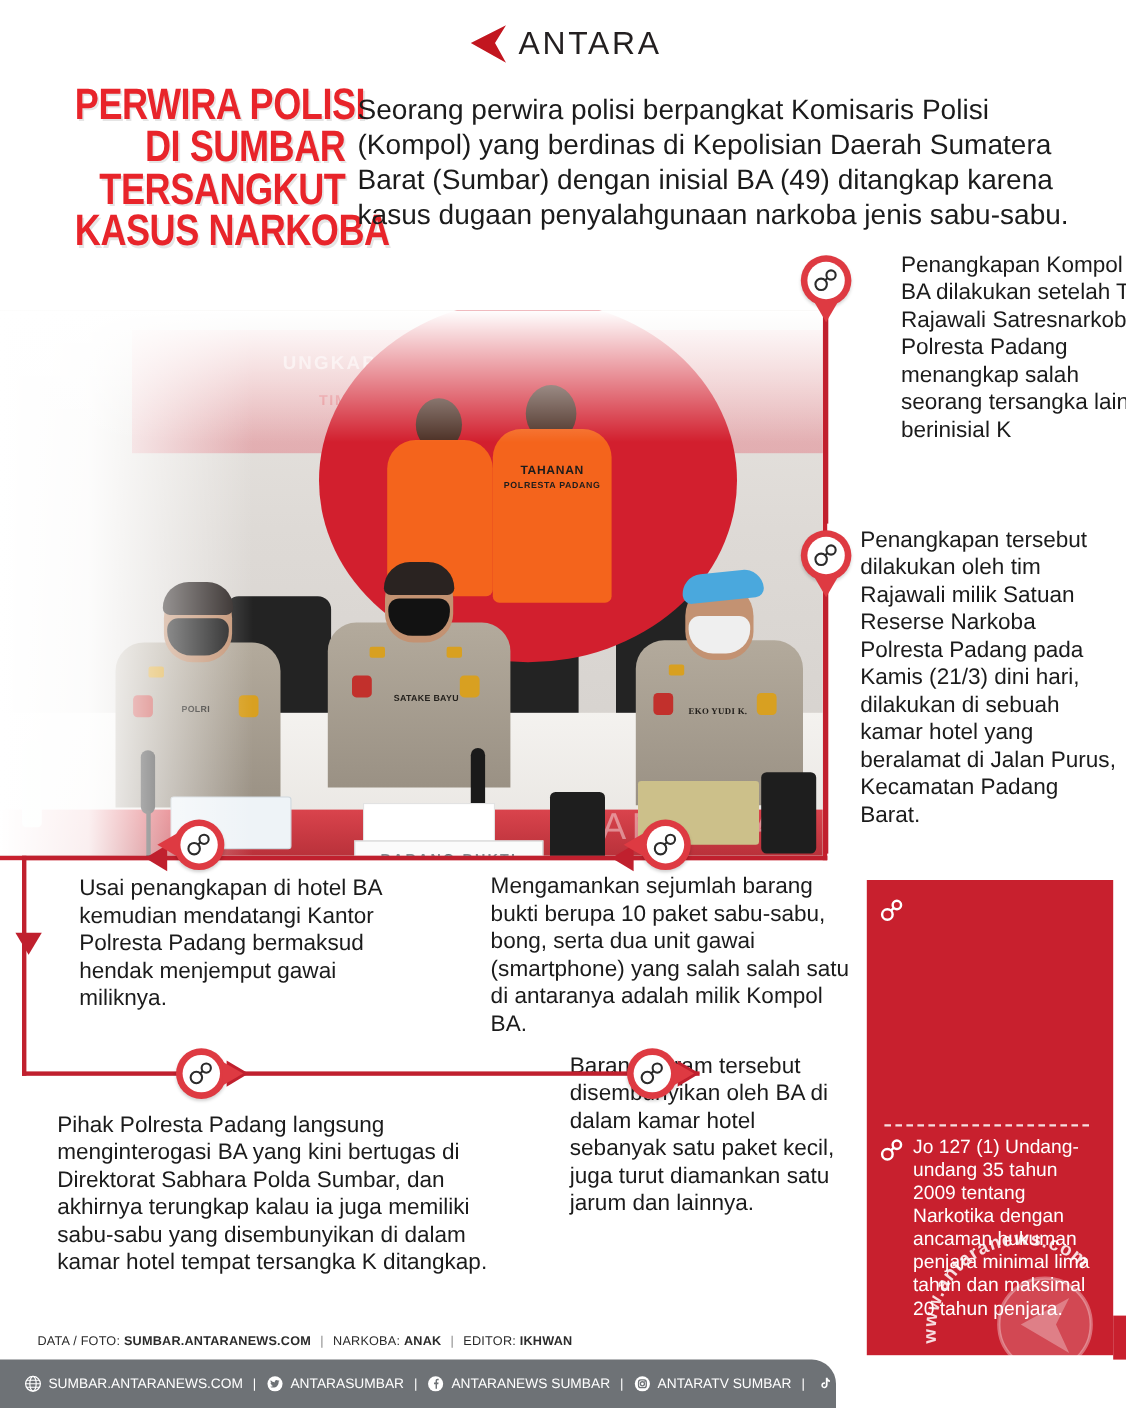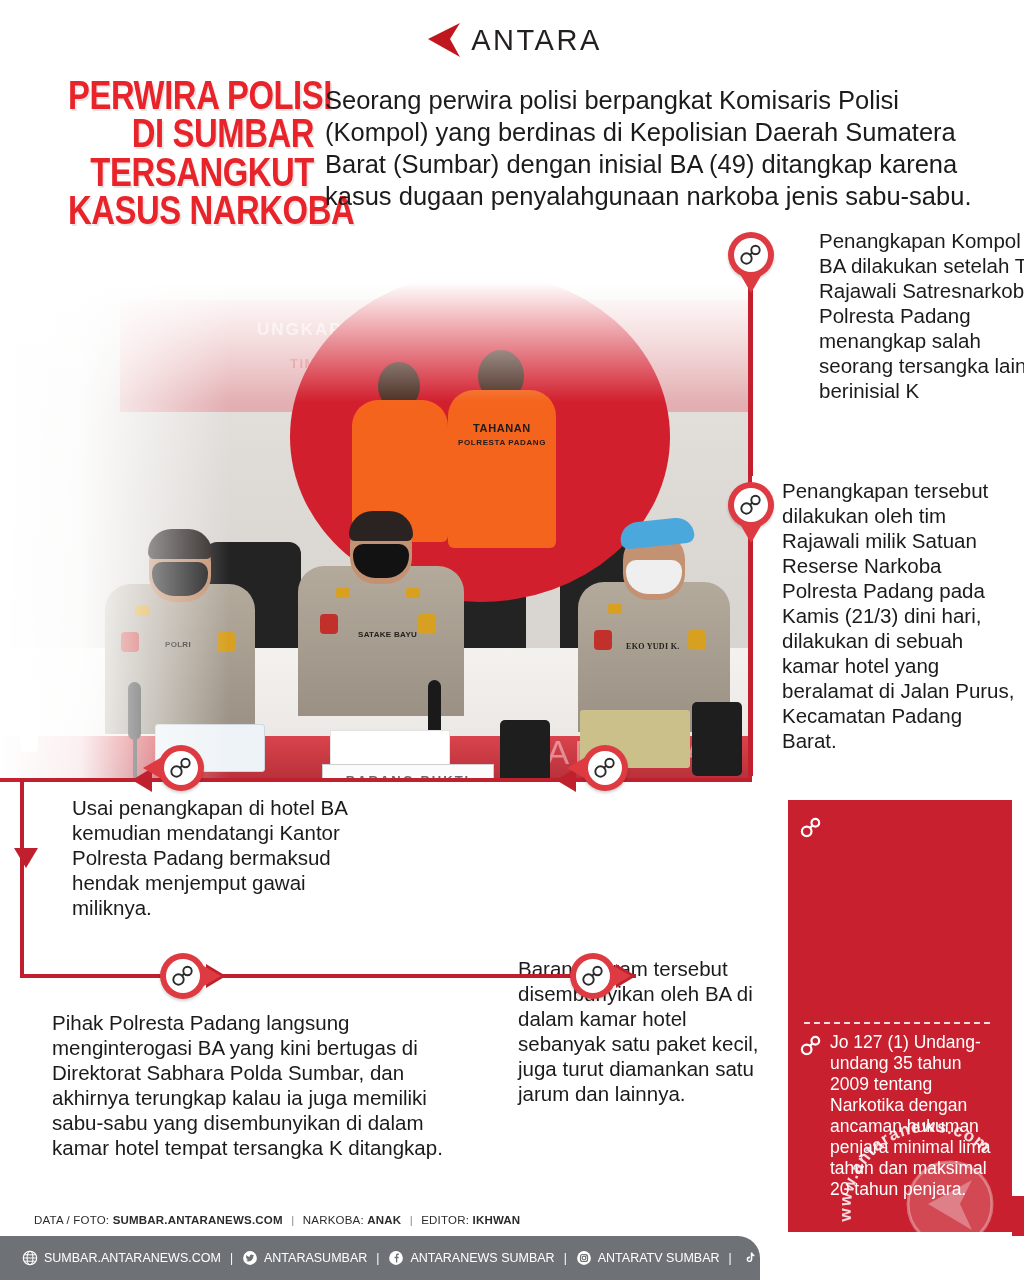--- a/index.html
+++ b/index.html
@@ -410,20 +410,21 @@
   <div id="blk-1" class="callout-text">Usai penangkapan di hotel BA kemudian mendatangi Kantor Polresta Padang bermaksud hendak menjemput gawai miliknya.</div>
 
   <div class="pin left" style="left:582px; top:745px;">
     <span class="tail"></span>
     <svg viewBox="0 0 24 24">
       <circle cx="7.5" cy="15.5" r="5.2" fill="none" stroke="#2b2b2b" stroke-width="1.9"></circle>
       <circle cx="16.5" cy="7" r="4.2" fill="none" stroke="#2b2b2b" stroke-width="1.9"></circle>
       <path d="M10.6 12.2 L13.6 9.4" stroke="#2b2b2b" stroke-width="1.9"></path>
     </svg>
   </div>
+  <div id="blk-2" class="callout-text">Mengamankan sejumlah barang bukti berupa 10 paket sabu-sabu, bong, serta dua unit gawai (smartphone) yang salah salah satu di antaranya adalah milik Kompol BA.</div>
 
   <div class="pin right" style="left:160px; top:953px;">
     <span class="tail"></span>
     <svg viewBox="0 0 24 24">
       <circle cx="7.5" cy="15.5" r="5.2" fill="none" stroke="#2b2b2b" stroke-width="1.9"></circle>
       <circle cx="16.5" cy="7" r="4.2" fill="none" stroke="#2b2b2b" stroke-width="1.9"></circle>
       <path d="M10.6 12.2 L13.6 9.4" stroke="#2b2b2b" stroke-width="1.9"></path>
     </svg>
   </div>
   <div id="blk-3" class="callout-text">Pihak Polresta Padang langsung menginterogasi BA yang kini bertugas di Direktorat Sabhara Polda Sumbar, dan akhirnya terungkap kalau ia juga memiliki sabu-sabu yang disembunyikan di dalam kamar hotel tempat tersangka K ditangkap.</div>

